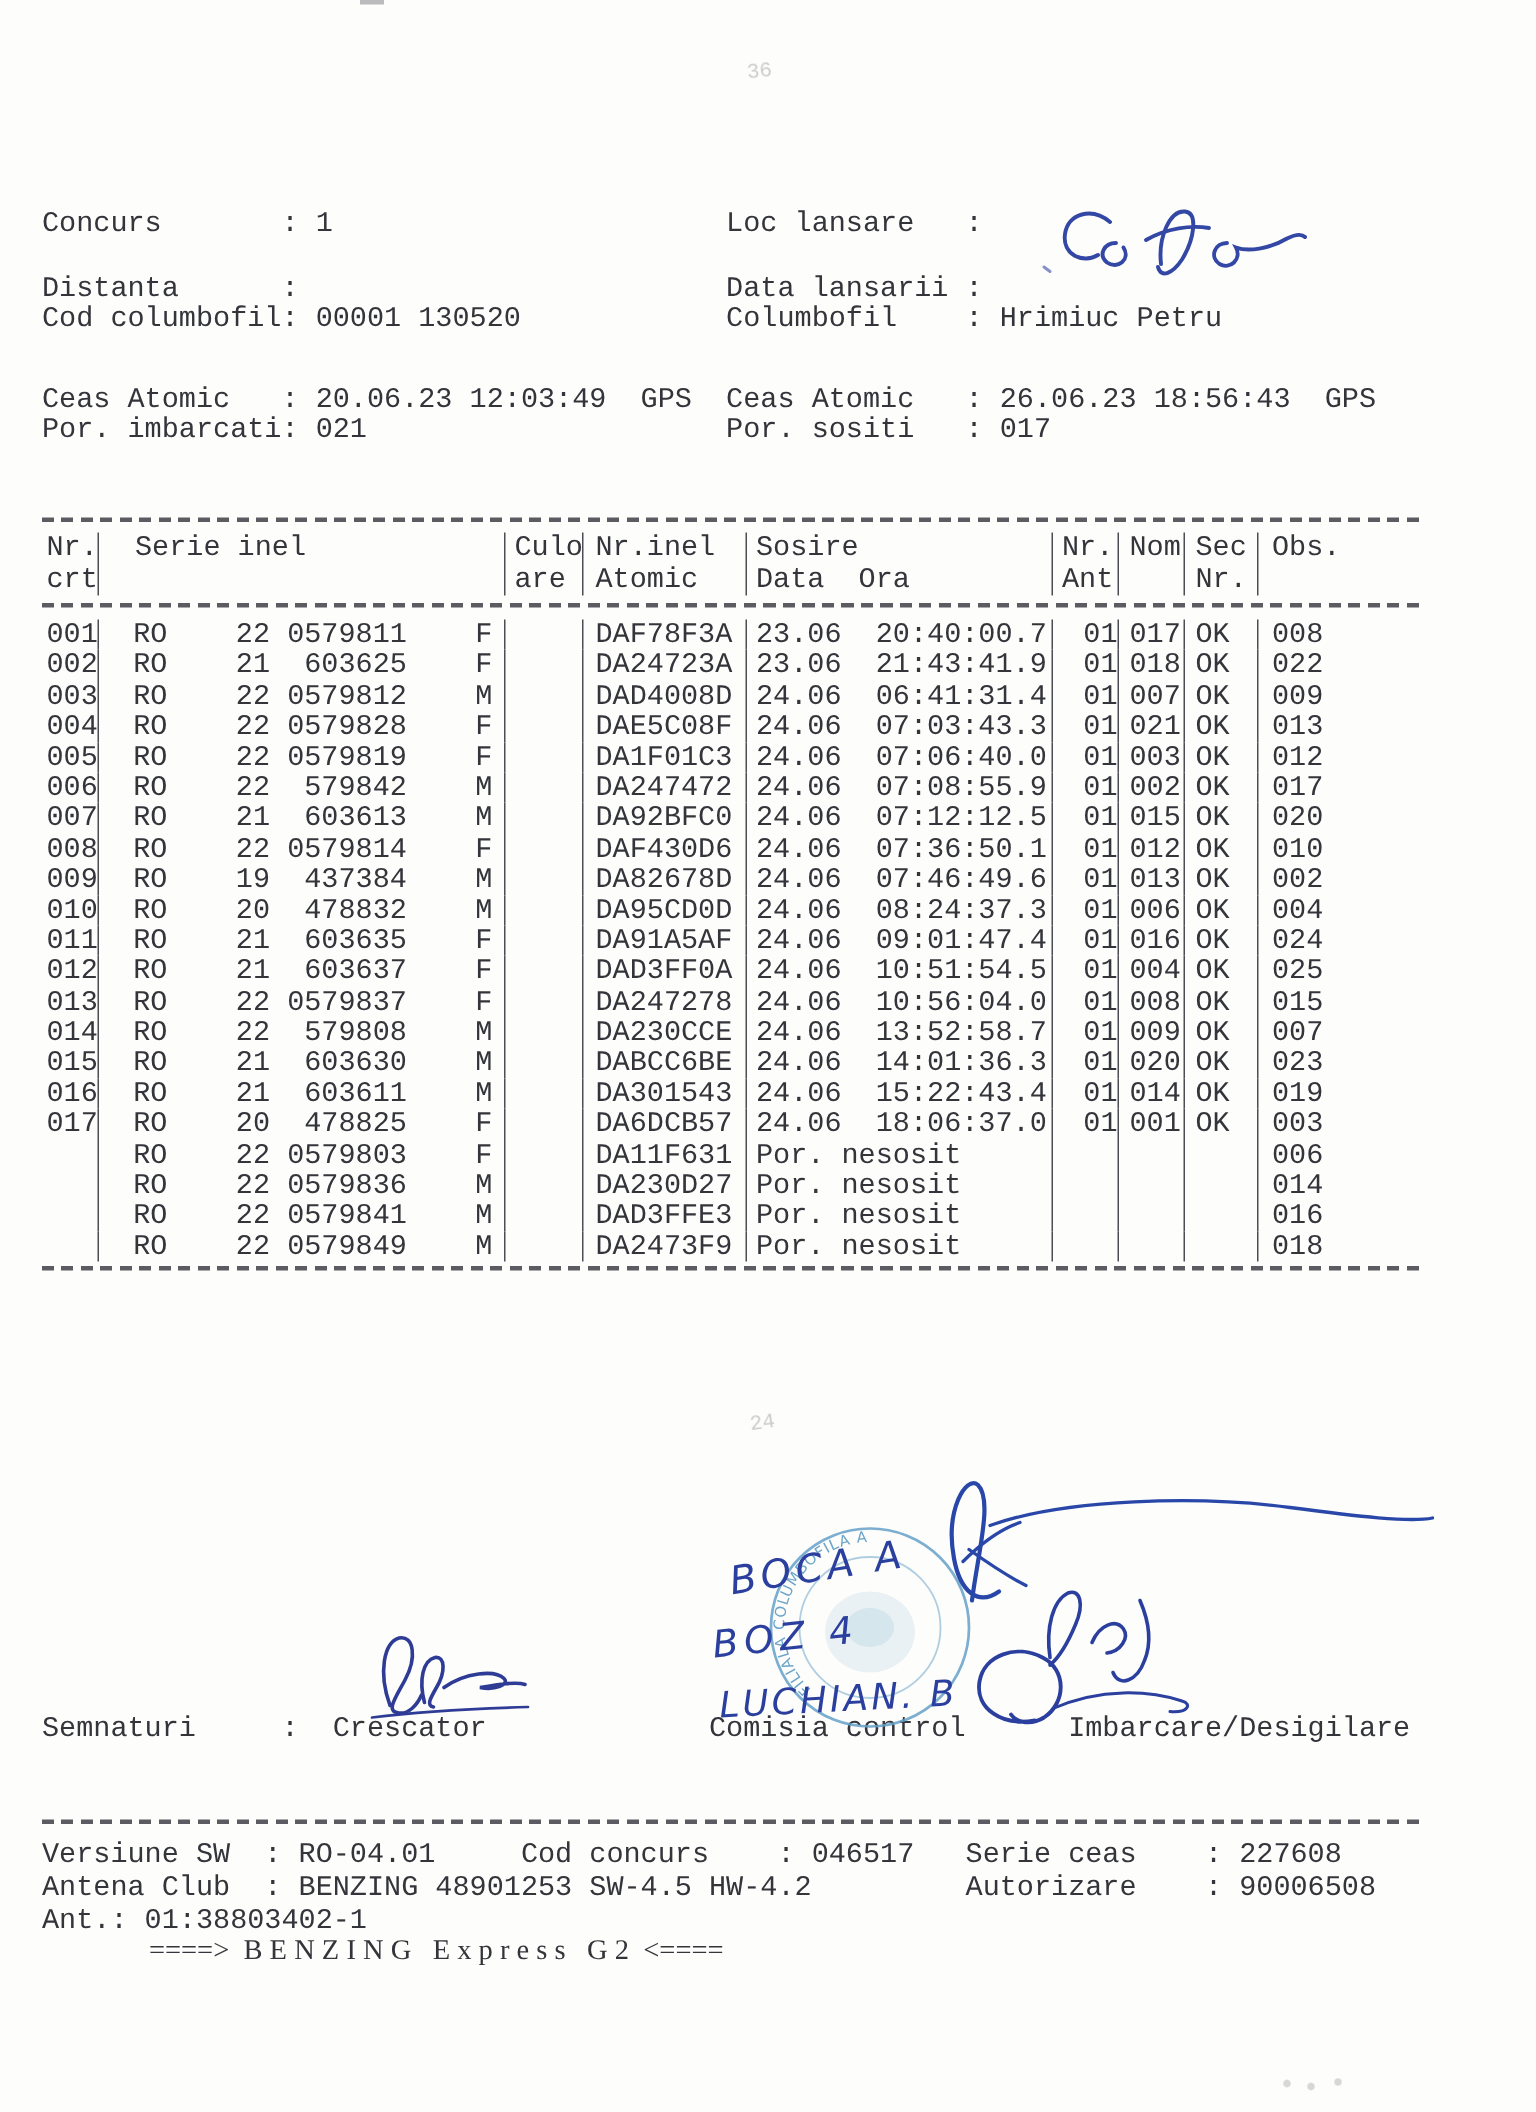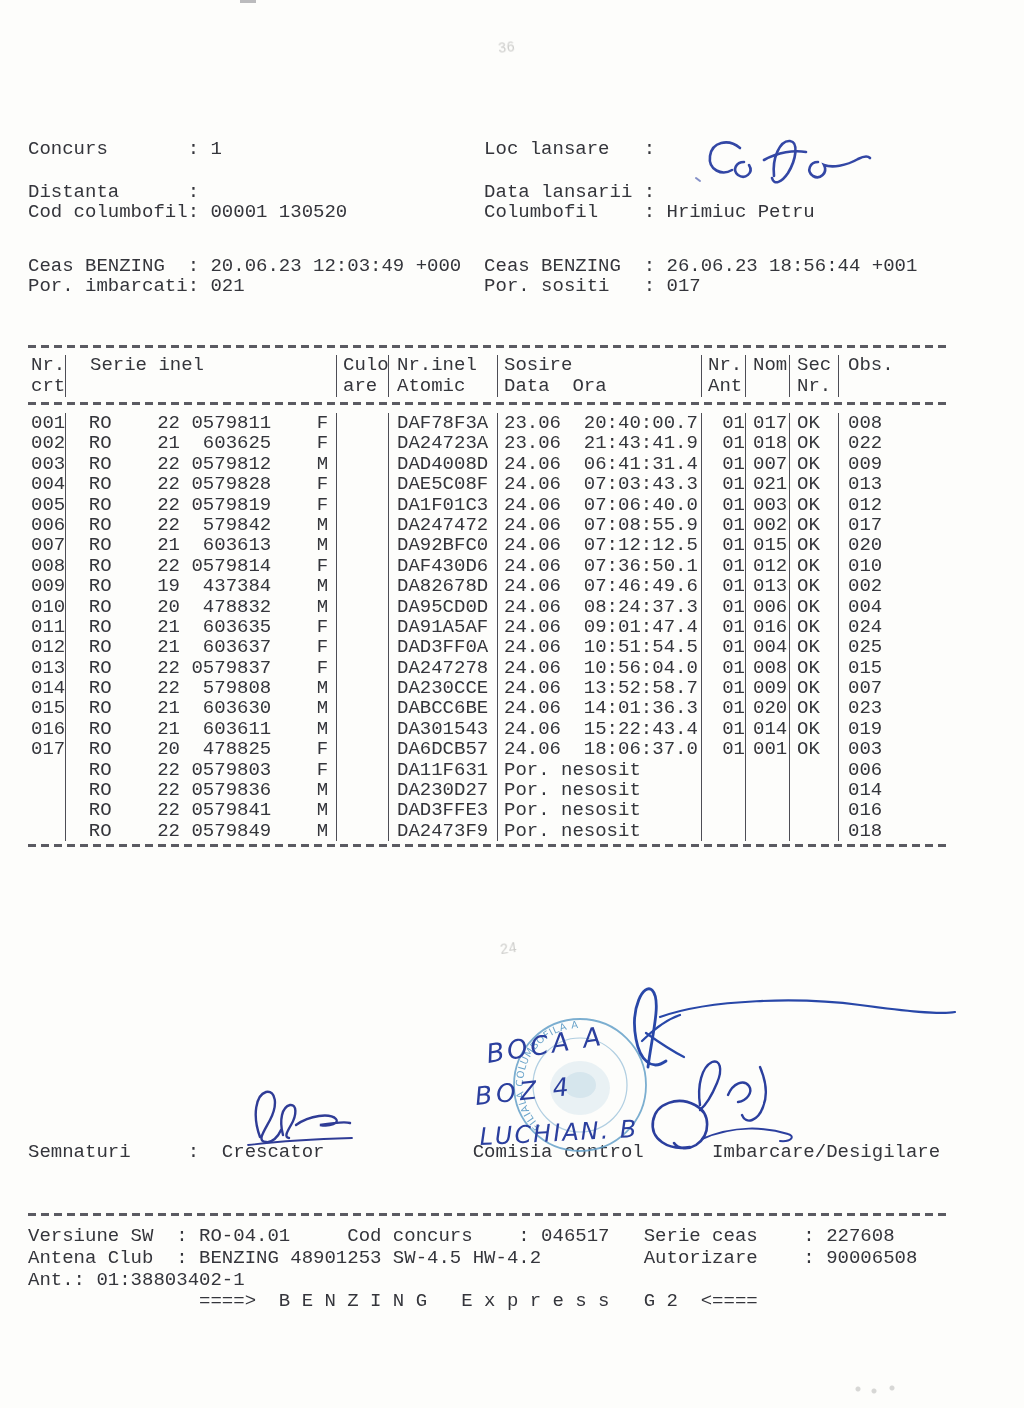--- a/index.html
+++ b/index.html
@@ -47,21 +47,21 @@
   .h-culo{padding-left:6px;}
   .h-ant{padding-left:6px;}
 
   .semnline{position:absolute; left:28px; top:1142px; white-space:pre;font-family:Liberation Mono, monospace;}
 
   
   .fsep{position:absolute; left:28px; top:1213px; width:922px;}
   .fl1{position:absolute; left:28px; top:1226px;}
   .fl2{position:absolute; left:28px; top:1248px;}
   .fl3{position:absolute; left:28px; top:1270px;}
-  .fl4{position:absolute; left:28px; top:1291px;}
+  .fl4{position:absolute; left:28px; top:1291px;font-family:Liberation Serif, serif;}
 
   
   .locsvg{position:absolute; left:688px; top:126px;}
   .sigsvg{position:absolute; left:0; top:955px;}
   .hw{font-family:"DejaVu Sans", sans-serif; font-style:italic; fill:#2b3f9e;}
 
   
   .noise{position:absolute; color:#9b9b98; opacity:.5; font-size:14px; filter:blur(.4px); white-space:pre;}
   .n1{left:498px; top:40px; transform:rotate(-6deg);}
   .n2{left:500px; top:941px; transform:rotate(-8deg);}
@@ -94,21 +94,21 @@
       <path d="M8,52 l4,3" stroke-width="2" opacity="0.6"></path>
       <path d="M52,22 C40,12 24,16 22,30 C20,44 34,50 44,44"></path>
       <path d="M56,36 C48,36 44,44 50,49 C57,54 66,47 61,39"></path>
       <path d="M86,50 C84,32 92,14 102,15 C111,16 108,34 100,47 C94,56 86,60 84,52"></path>
       <path d="M76,34 C90,26 106,24 118,26"></path>
       <path d="M130,36 C122,36 118,45 125,50 C132,54 140,47 136,39 C144,42 158,40 170,33 C176,30 180,30 182,32"></path>
     </g>
   </svg>
 
   <div class="clockblock">
-    <div class="ln">Ceas BENZING  : 20.06.23 12:03:49 +000  Ceas BENZING  : 26.06.23 18:56:44 +001</div>
+    <div class="ln">Ceas Atomic   : 20.06.23 12:03:49  GPS  Ceas Atomic   : 26.06.23 18:56:43  GPS</div>
     <div class="ln">Por. imbarcati: 021                     Por. sositi   : 017</div>
   </div>
 
   <div class="tbl">
     <div class="dashline"></div>
     <div class="grid thead">
       <div class="c-nr"><span>Nr.</span><br><span>crt</span></div>
       <div class="h-serie"><span>Serie inel</span></div>
       <div class="h-culo"><span>Culo</span><br><span>are</span></div>
       <div class="c-senzor"><span>Nr.inel</span><br><span>Atomic</span></div>

